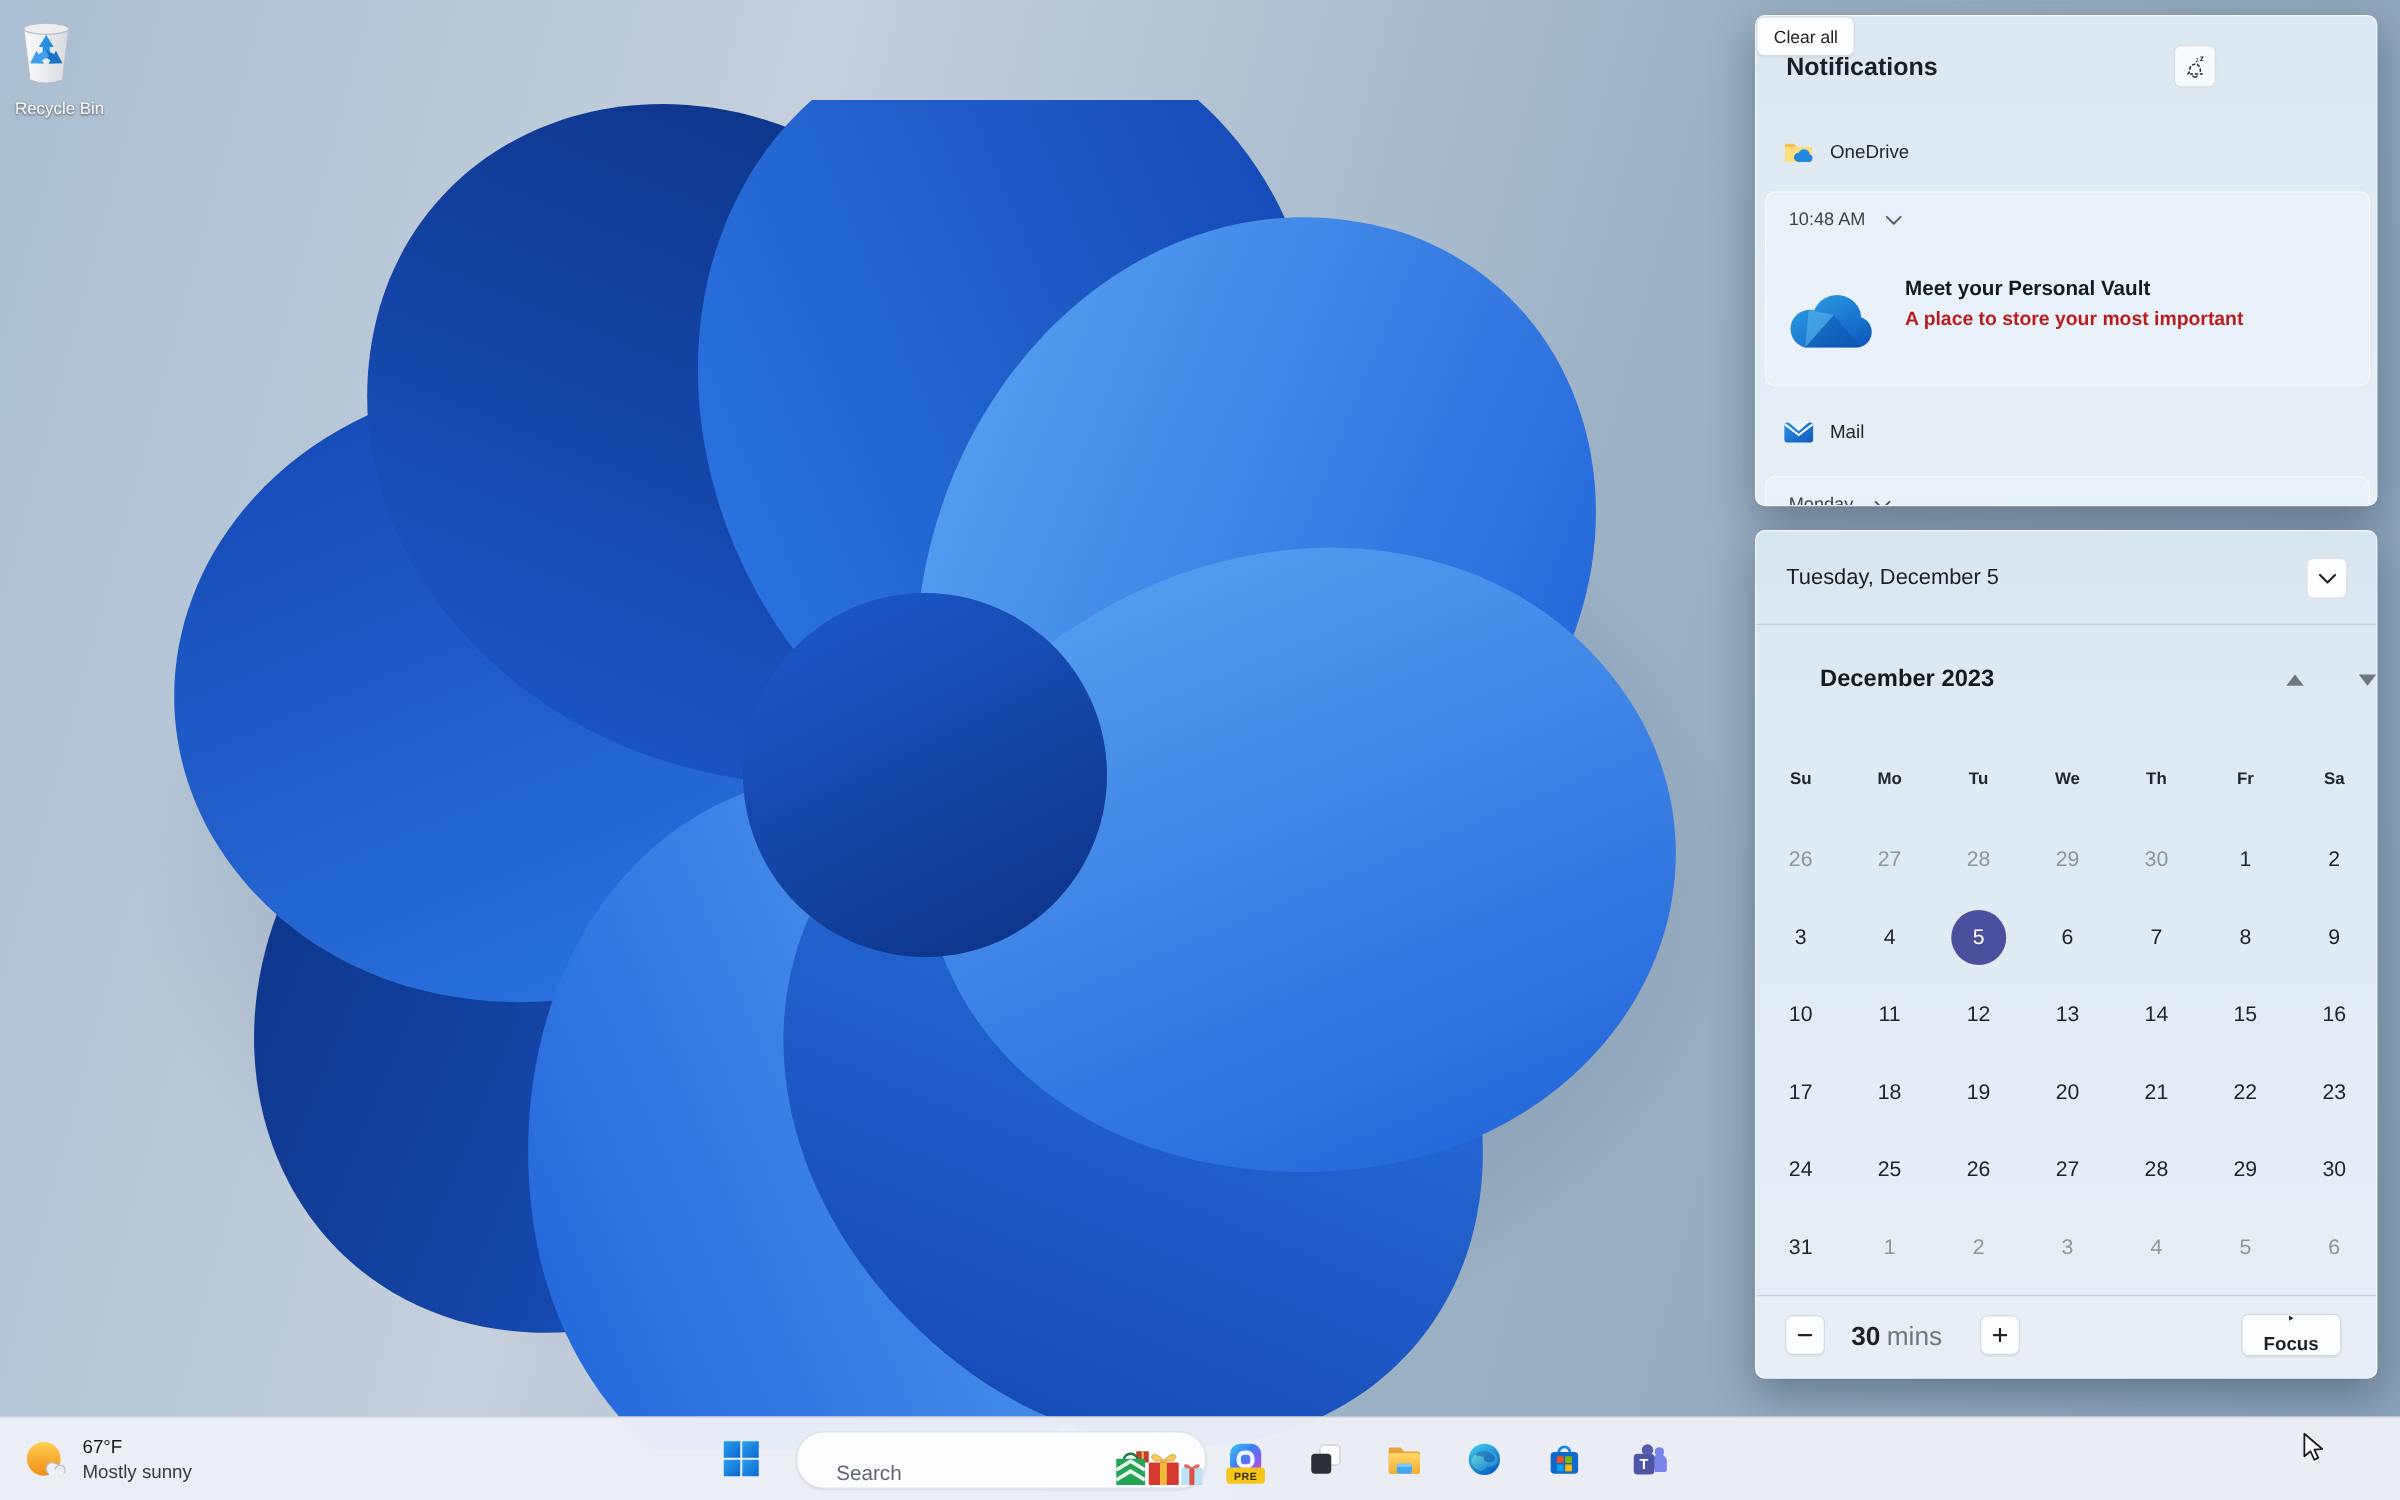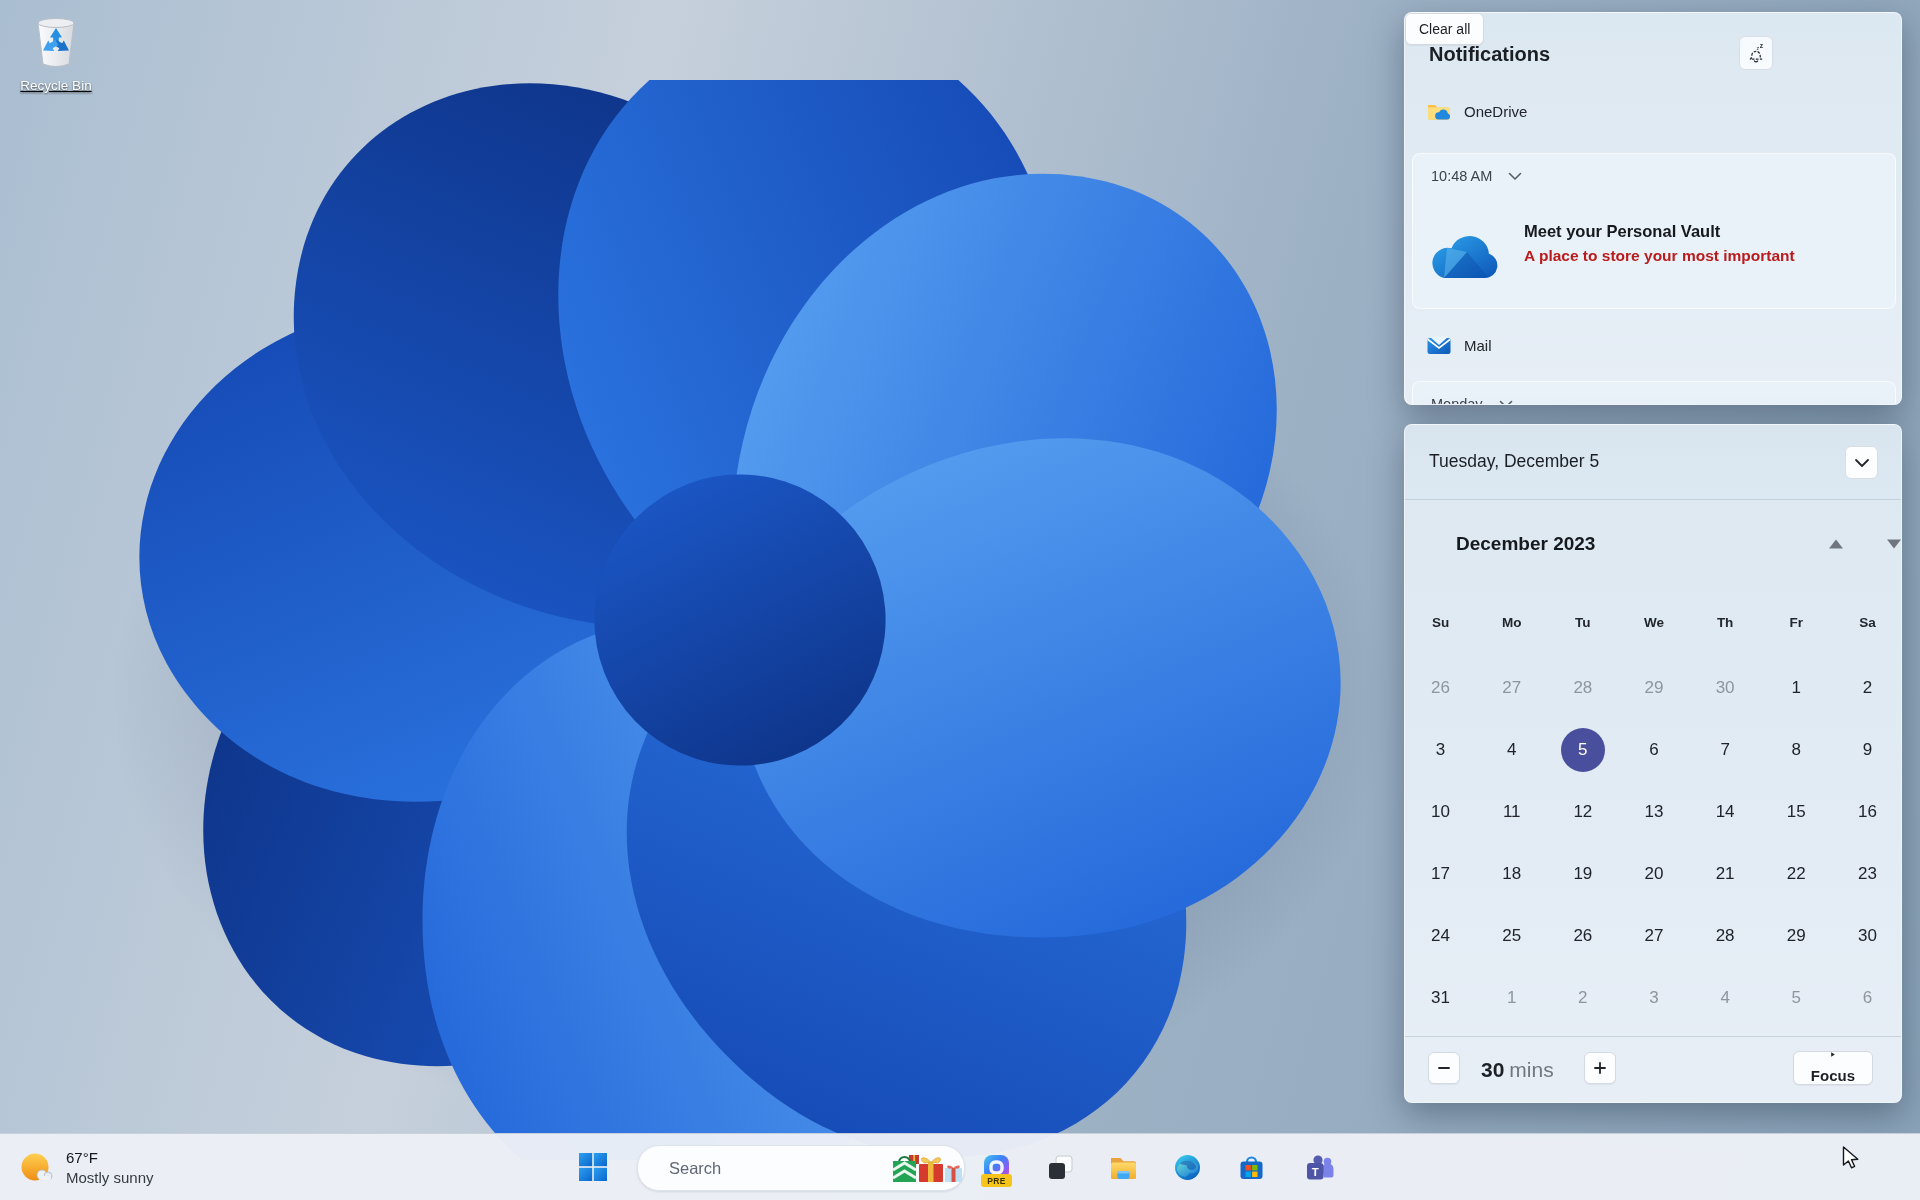--- a/index.html
+++ b/index.html
@@ -3,42 +3,42 @@
 <meta charset="utf-8">
 <style>
   html,body{margin:0;padding:0;width:1920px;height:1200px;overflow:hidden;
     font-family:"Liberation Sans","DejaVu Sans",sans-serif;-webkit-font-smoothing:antialiased;}
   #stage{position:relative;width:1920px;height:1200px;overflow:hidden;
     background:linear-gradient(105deg,#aabed1 0%,#c6d0dc 30%,#9db1c5 62%,#8aa2b8 100%);}
   .abs{position:absolute;}
 
   
   #bloom{left:30px;top:80px;pointer-events:none;}
-  #recycle-bin{left:12px;top:14px;width:88px;text-align:center;cursor:default;text-decoration:underline;}
+  #recycle-bin{left:12px;top:14px;width:88px;text-align:left;cursor:default;}
   #recycle-bin .rb-label{margin-top:4px;font-size:13.5px;color:#fff;
     text-shadow:0 1px 2px rgba(0,0,0,.65);}
 
   
   .panel{position:absolute;left:1404px;width:498px;border-radius:8px;
     border:1px solid rgba(255,255,255,.55);
     background:linear-gradient(180deg,#dce8f1,#e7eef6);
     box-shadow:0 12px 34px rgba(10,25,45,.35);overflow:hidden;box-sizing:border-box;}
   #notif-panel{top:12px;height:393px;}
   #cal-panel{top:424px;height:679px;}
 
   .np-title{position:absolute;left:24px;top:30px;margin:0;font-size:20px;font-weight:600;color:#1b1f24;}
   .icon-btn{position:absolute;display:flex;align-items:center;justify-content:center;
     background:rgba(253,254,255,.85);border:1px solid #d9dee5;border-radius:6px;cursor:pointer;}
   #np-settings{left:334px;top:23px;width:34px;height:34px;}
   #np-clear{left:379px;top:23px;height:32px;padding:0 13px;font-size:14px;color:#1b1f24;
     background:#fcfdfe;border:1px solid #d4dae1;border-radius:6px;cursor:pointer;
     font-family:inherit;box-shadow:0 1px 1px rgba(0,0,0,.05);}
   .np-group{position:absolute;left:22px;display:flex;align-items:center;gap:13px;
     font-size:15px;font-weight:500;color:#22262c;}
-  #group-onedrive{top:89px;}
+  #group-onedrive{top:99px;}
   #group-mail{top:322px;}
   .np-card{position:absolute;left:7px;width:484px;background:#eaf2f9;border:1px solid rgba(255,255,255,.7);
     border-radius:8px;box-sizing:border-box;cursor:default;}
   #np-card-main{top:140px;height:156px;}
   #np-card-clipped{top:368px;height:44px;}
   .np-time{position:absolute;left:18px;top:14px;display:flex;align-items:center;gap:16px;
     font-size:14.5px;color:#3c434b;}
   .np-card-title{font-size:16.5px;font-weight:600;color:#16191d;margin-bottom:6px;}
   .np-card-body{font-size:15.5px;color:#b91c1c;font-weight:bold;}
   #np-card-text{position:absolute;left:111px;top:68px;width:360px;}
@@ -77,21 +77,21 @@
   #taskbar{position:absolute;left:0;top:1133px;width:1920px;height:67px;
     background:rgba(236,239,246,.97);border-top:1px solid rgba(125,138,158,.3);}
   #weather{position:absolute;left:10px;top:4px;height:59px;display:flex;align-items:center;gap:10px;
     padding:0 8px;border-radius:6px;cursor:pointer;}
   #weather .w-temp{font-size:15px;color:#14181d;margin-bottom:3px;}
   #weather .w-cond{font-size:15px;color:#343b43;}
   .tb-btn{position:absolute;top:9px;width:48px;height:48px;border-radius:6px;display:flex;
     align-items:center;justify-content:center;cursor:pointer;background:transparent;border:none;padding:0;}
   #search-pill{position:absolute;left:637px;top:11px;width:326px;height:44px;border-radius:22px;
     background:#fcfdfe;border:1px solid #dfe3ea;box-shadow:0 1px 2px rgba(40,55,80,.12);
-    display:flex;align-items:center;cursor:text;}
+    display:flex;align-items:flex-end;cursor:text;}
   #search-pill svg.mag{margin:0 12px 0 17px;}
   #search-input{flex:1;border:none;outline:none;background:transparent;font-size:16.5px;color:#3c4450;
     font-family:inherit;}
   #search-input::placeholder{color:#5f6774;opacity:1;}
   #search-gifts{margin-right:10px;flex:0 0 auto;}
   .pre-badge{position:absolute;left:981px;top:40px;width:31px;height:13px;background:#f6c51c;border-radius:3px;
     font-size:8.5px;font-weight:700;color:#3c3000;display:flex;align-items:center;justify-content:center;
     letter-spacing:.4px;}
   #tray{position:absolute;right:0;top:0;height:67px;}
   #cursor{left:1842px;top:1146px;pointer-events:none;z-index:50;}

